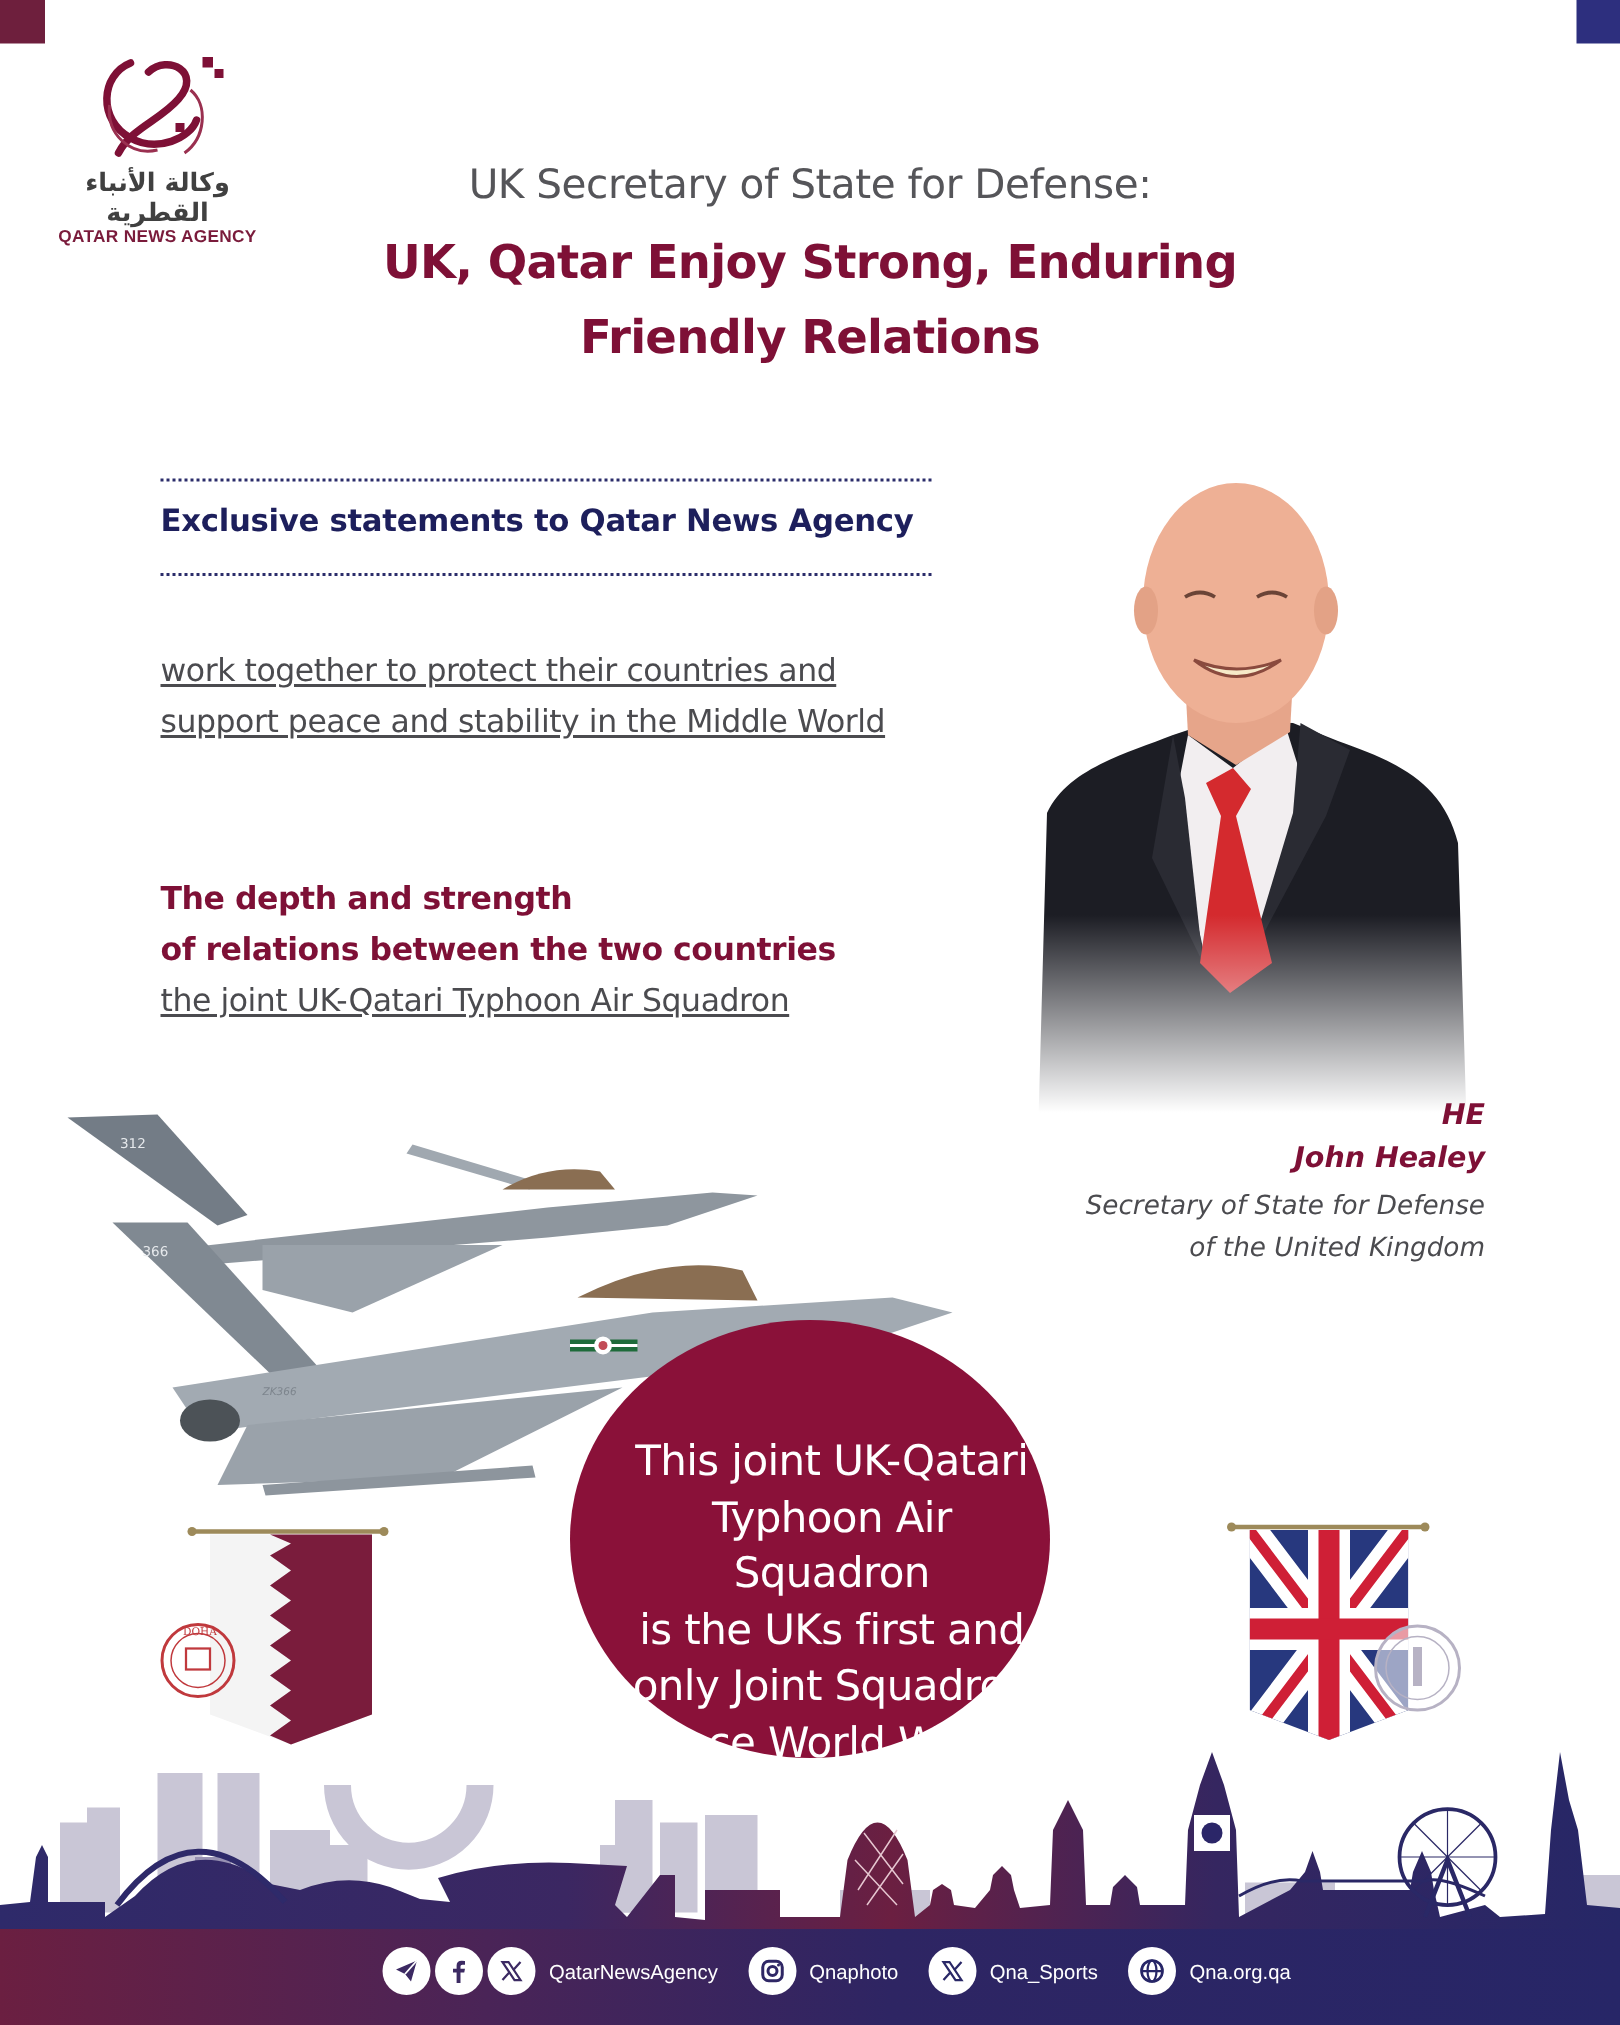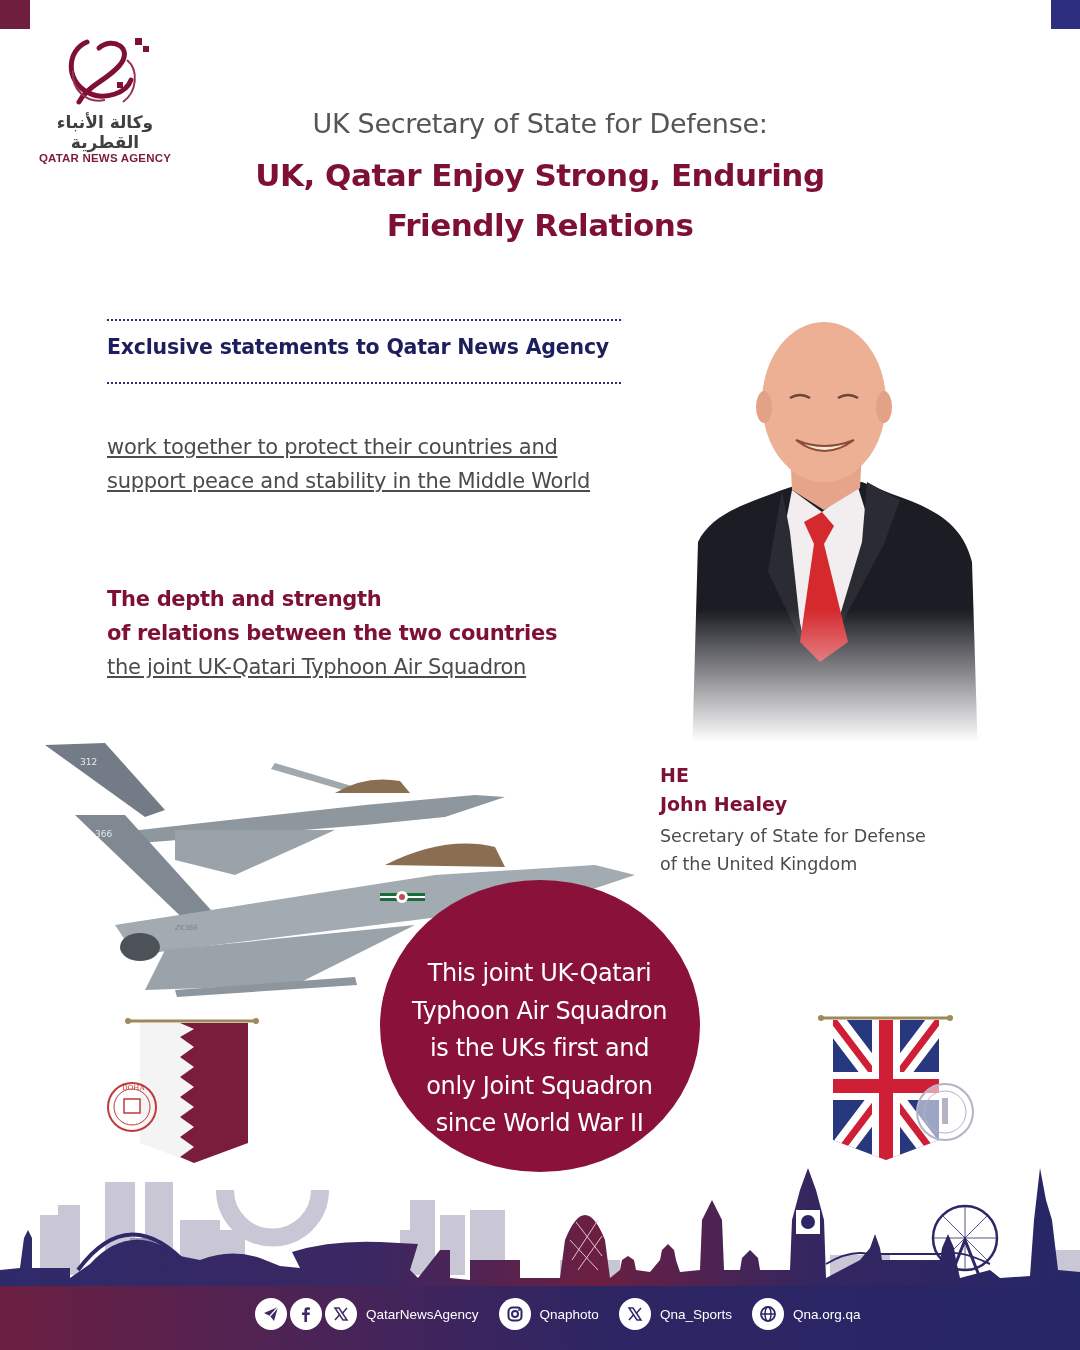--- a/index.html
+++ b/index.html
@@ -30,31 +30,31 @@
   .para { position: absolute; left: 107px; width: 570px; }
   .para .h { font-family: "DejaVu Sans", sans-serif; font-size: 21px; font-weight: bold; color: #7e1036; line-height: 34px; letter-spacing: -0.3px; }
   .para .t { font-family: "DejaVu Sans", sans-serif; font-size: 21px; color: #4b4b4f; line-height: 34px; letter-spacing: -0.3px; text-decoration: underline; }
   .p1 { top: 430px; }
   .p2 { top: 582px; }
 
   
   .portrait { position: absolute; left: 672px; top: 312px; width: 306px; height: 446px; }
   .portrait-fade { position: absolute; left: 660px; top: 610px; width: 330px; height: 155px; background: linear-gradient(to bottom, rgba(255,255,255,0), #ffffff 85%); }
 
-  .caption { position: absolute; left: 660px; width: 330px; top: 760px; text-align: left; }
+  .caption { position: absolute; left: 660px; width: 330px; top: 728px; text-align: right; font-style: italic; }
   .caption .he { font-family: "DejaVu Sans", sans-serif; font-weight: bold; font-size: 19px; color: #7e1036; line-height: 30px; }
   .caption .name { font-family: "DejaVu Sans", sans-serif; font-weight: bold; font-size: 19px; color: #7e1036; line-height: 28px; }
   .caption .role { font-family: "DejaVu Sans", sans-serif; font-size: 17.5px; color: #4b4b4f; line-height: 28px; margin-top: 4px; }
 
   
   .jets { position: absolute; left: 35px; top: 735px; width: 630px; height: 280px; }
 
   
   .circle { position: absolute; left: 380px; top: 880px; width: 320px; height: 292px; border-radius: 50%; background: #8a1139; }
-  .circle-text { position: absolute; left: 397px; top: 955px; width: 285px; text-align: center; font-family: "DejaVu Sans", sans-serif; font-size: 24px; color: #ffffff; line-height: 37.5px; letter-spacing: -0.4px; }
+  .circle-text { position: absolute; left: 412px; top: 955px; width: 285px; text-align: center; font-family: "DejaVu Sans", sans-serif; font-size: 28px; color: #ffffff; line-height: 37.5px; letter-spacing: -0.4px; }
 
   
   .flag { position: absolute; }
   .flag-qa { left: 98px; top: 1015px; width: 170px; height: 150px; }
   .flag-uk { left: 805px; top: 1012px; width: 175px; height: 150px; }
 
   
   .skyline { position: absolute; left: 0; top: 1160px; width: 1080px; height: 128px; }
   .footer { position: absolute; left: 0; top: 1286px; width: 1080px; height: 64px; background: linear-gradient(to right, #6b1f41 0%, #4a2457 30%, #2e2563 55%, #272667 100%); }
   .social { position: absolute; top: 1296px; left: 255px; height: 36px; display: flex; align-items: center; }

